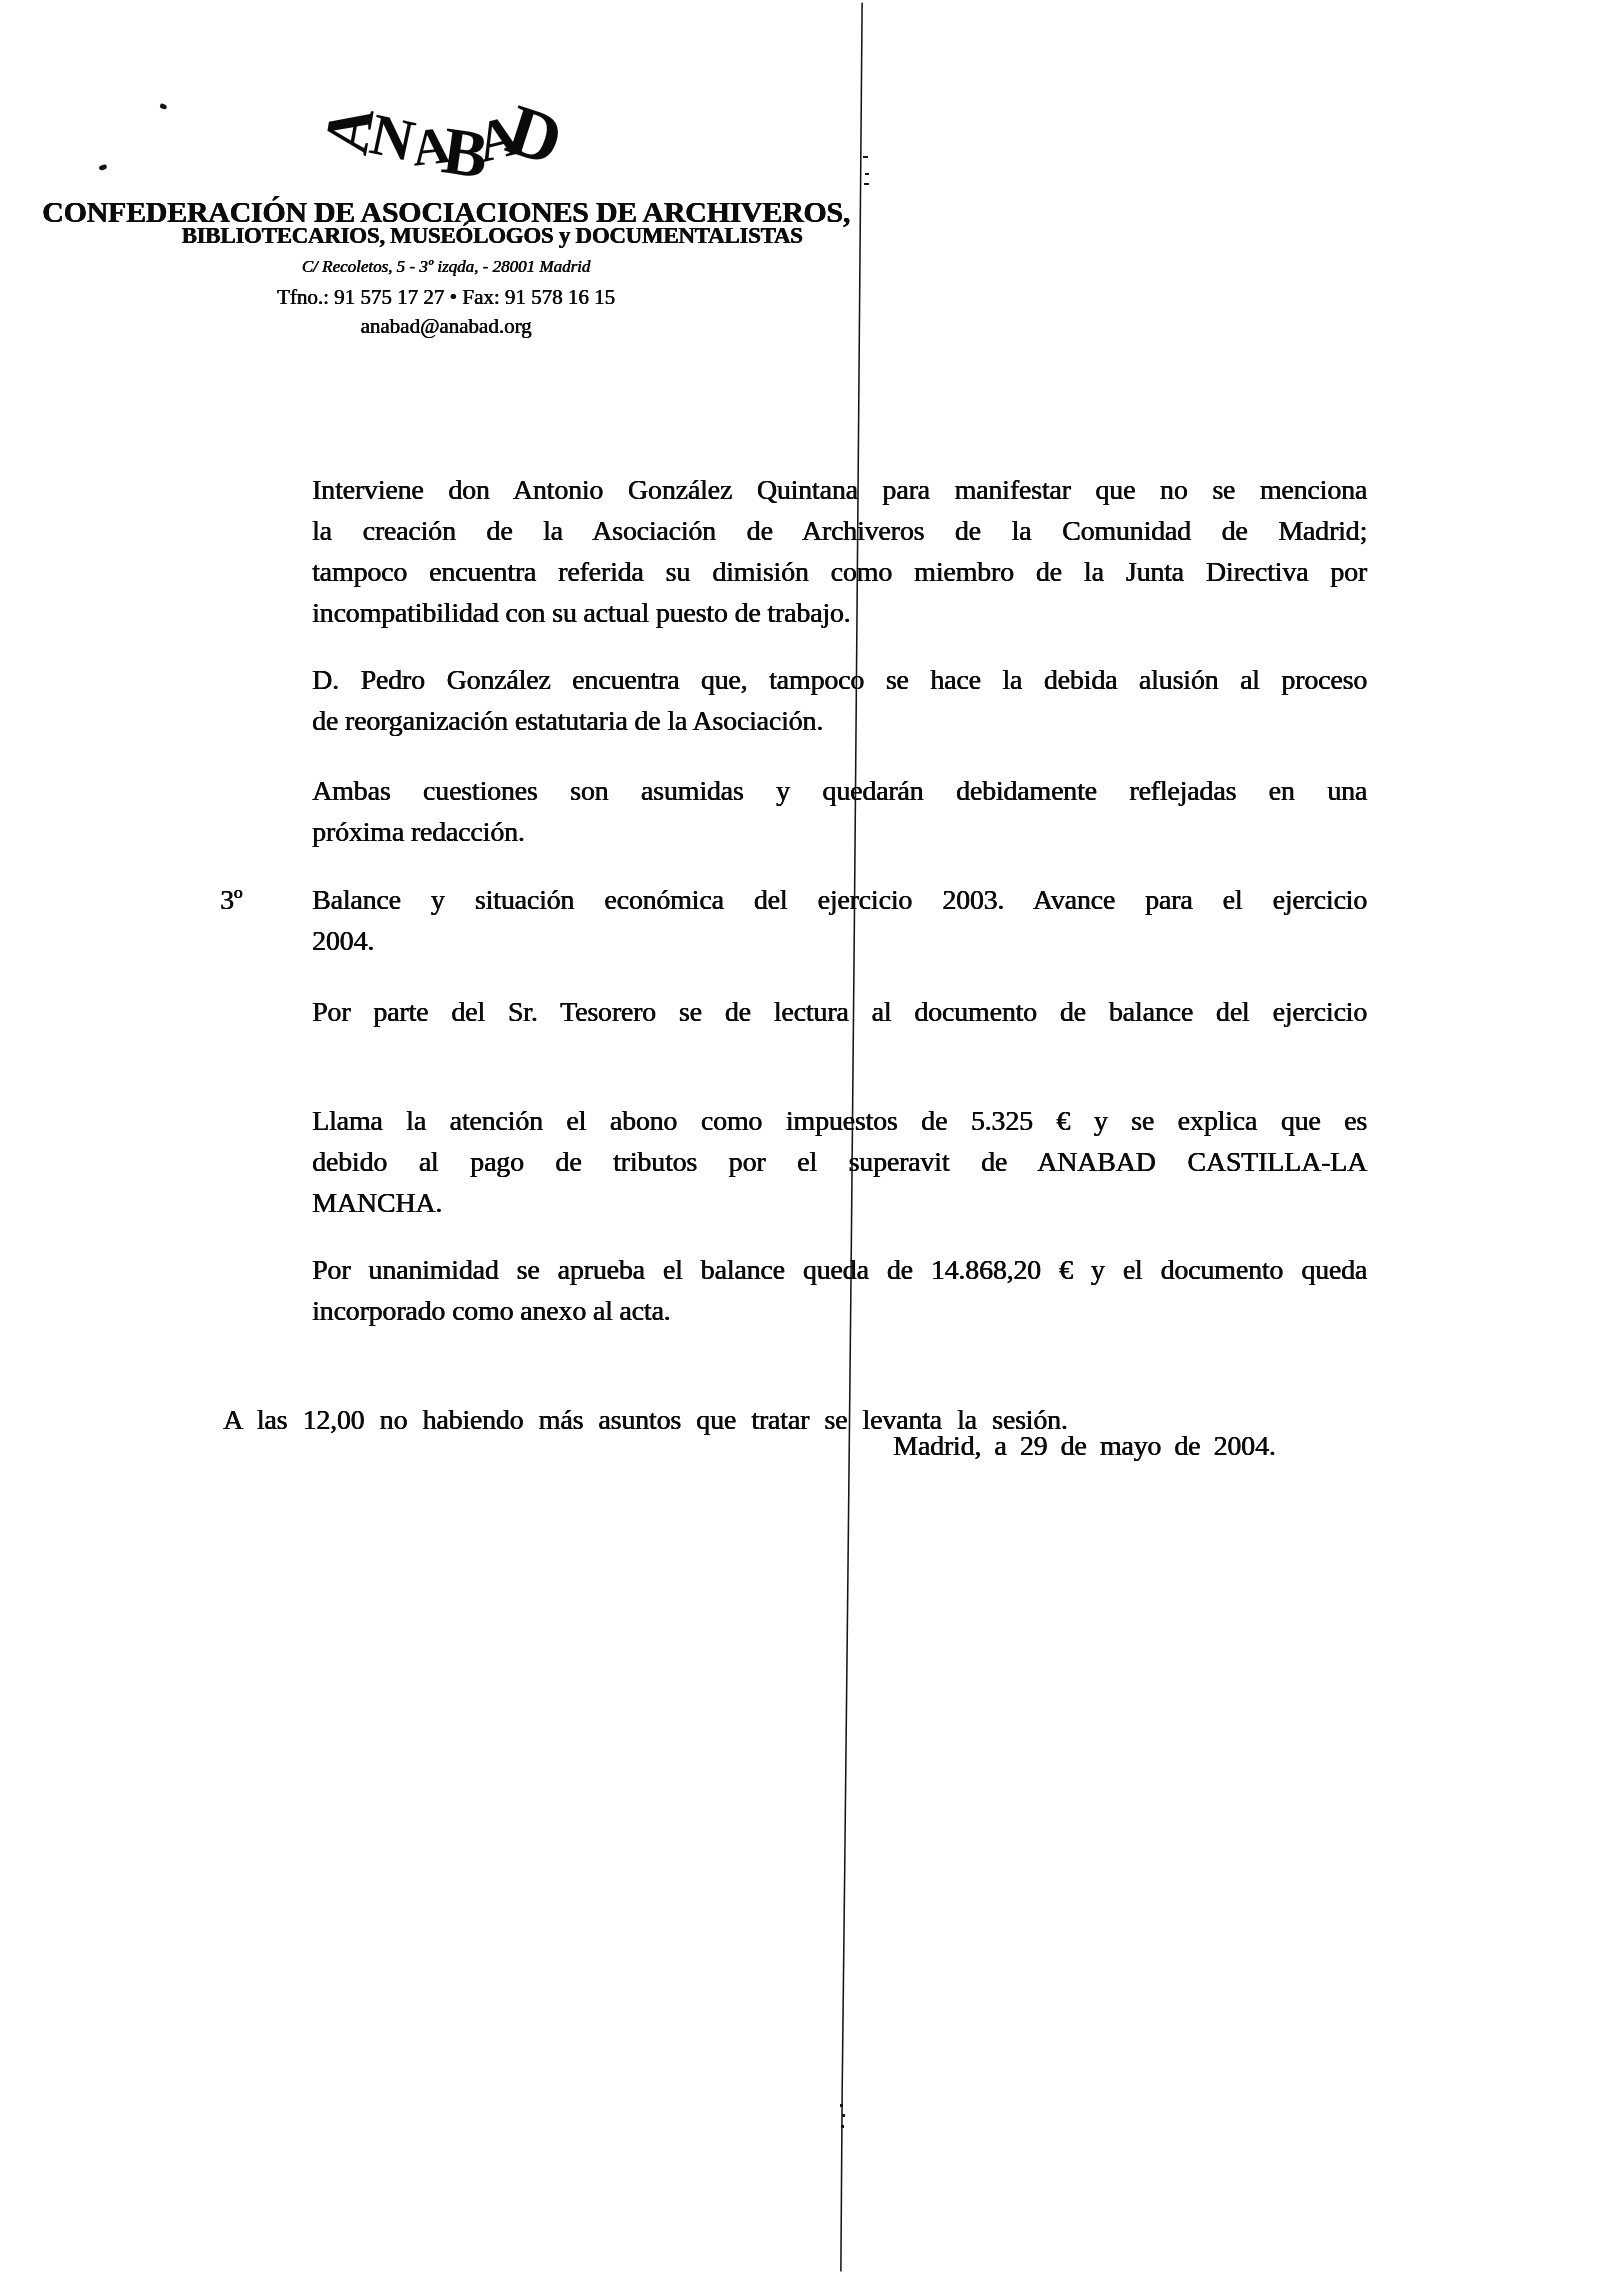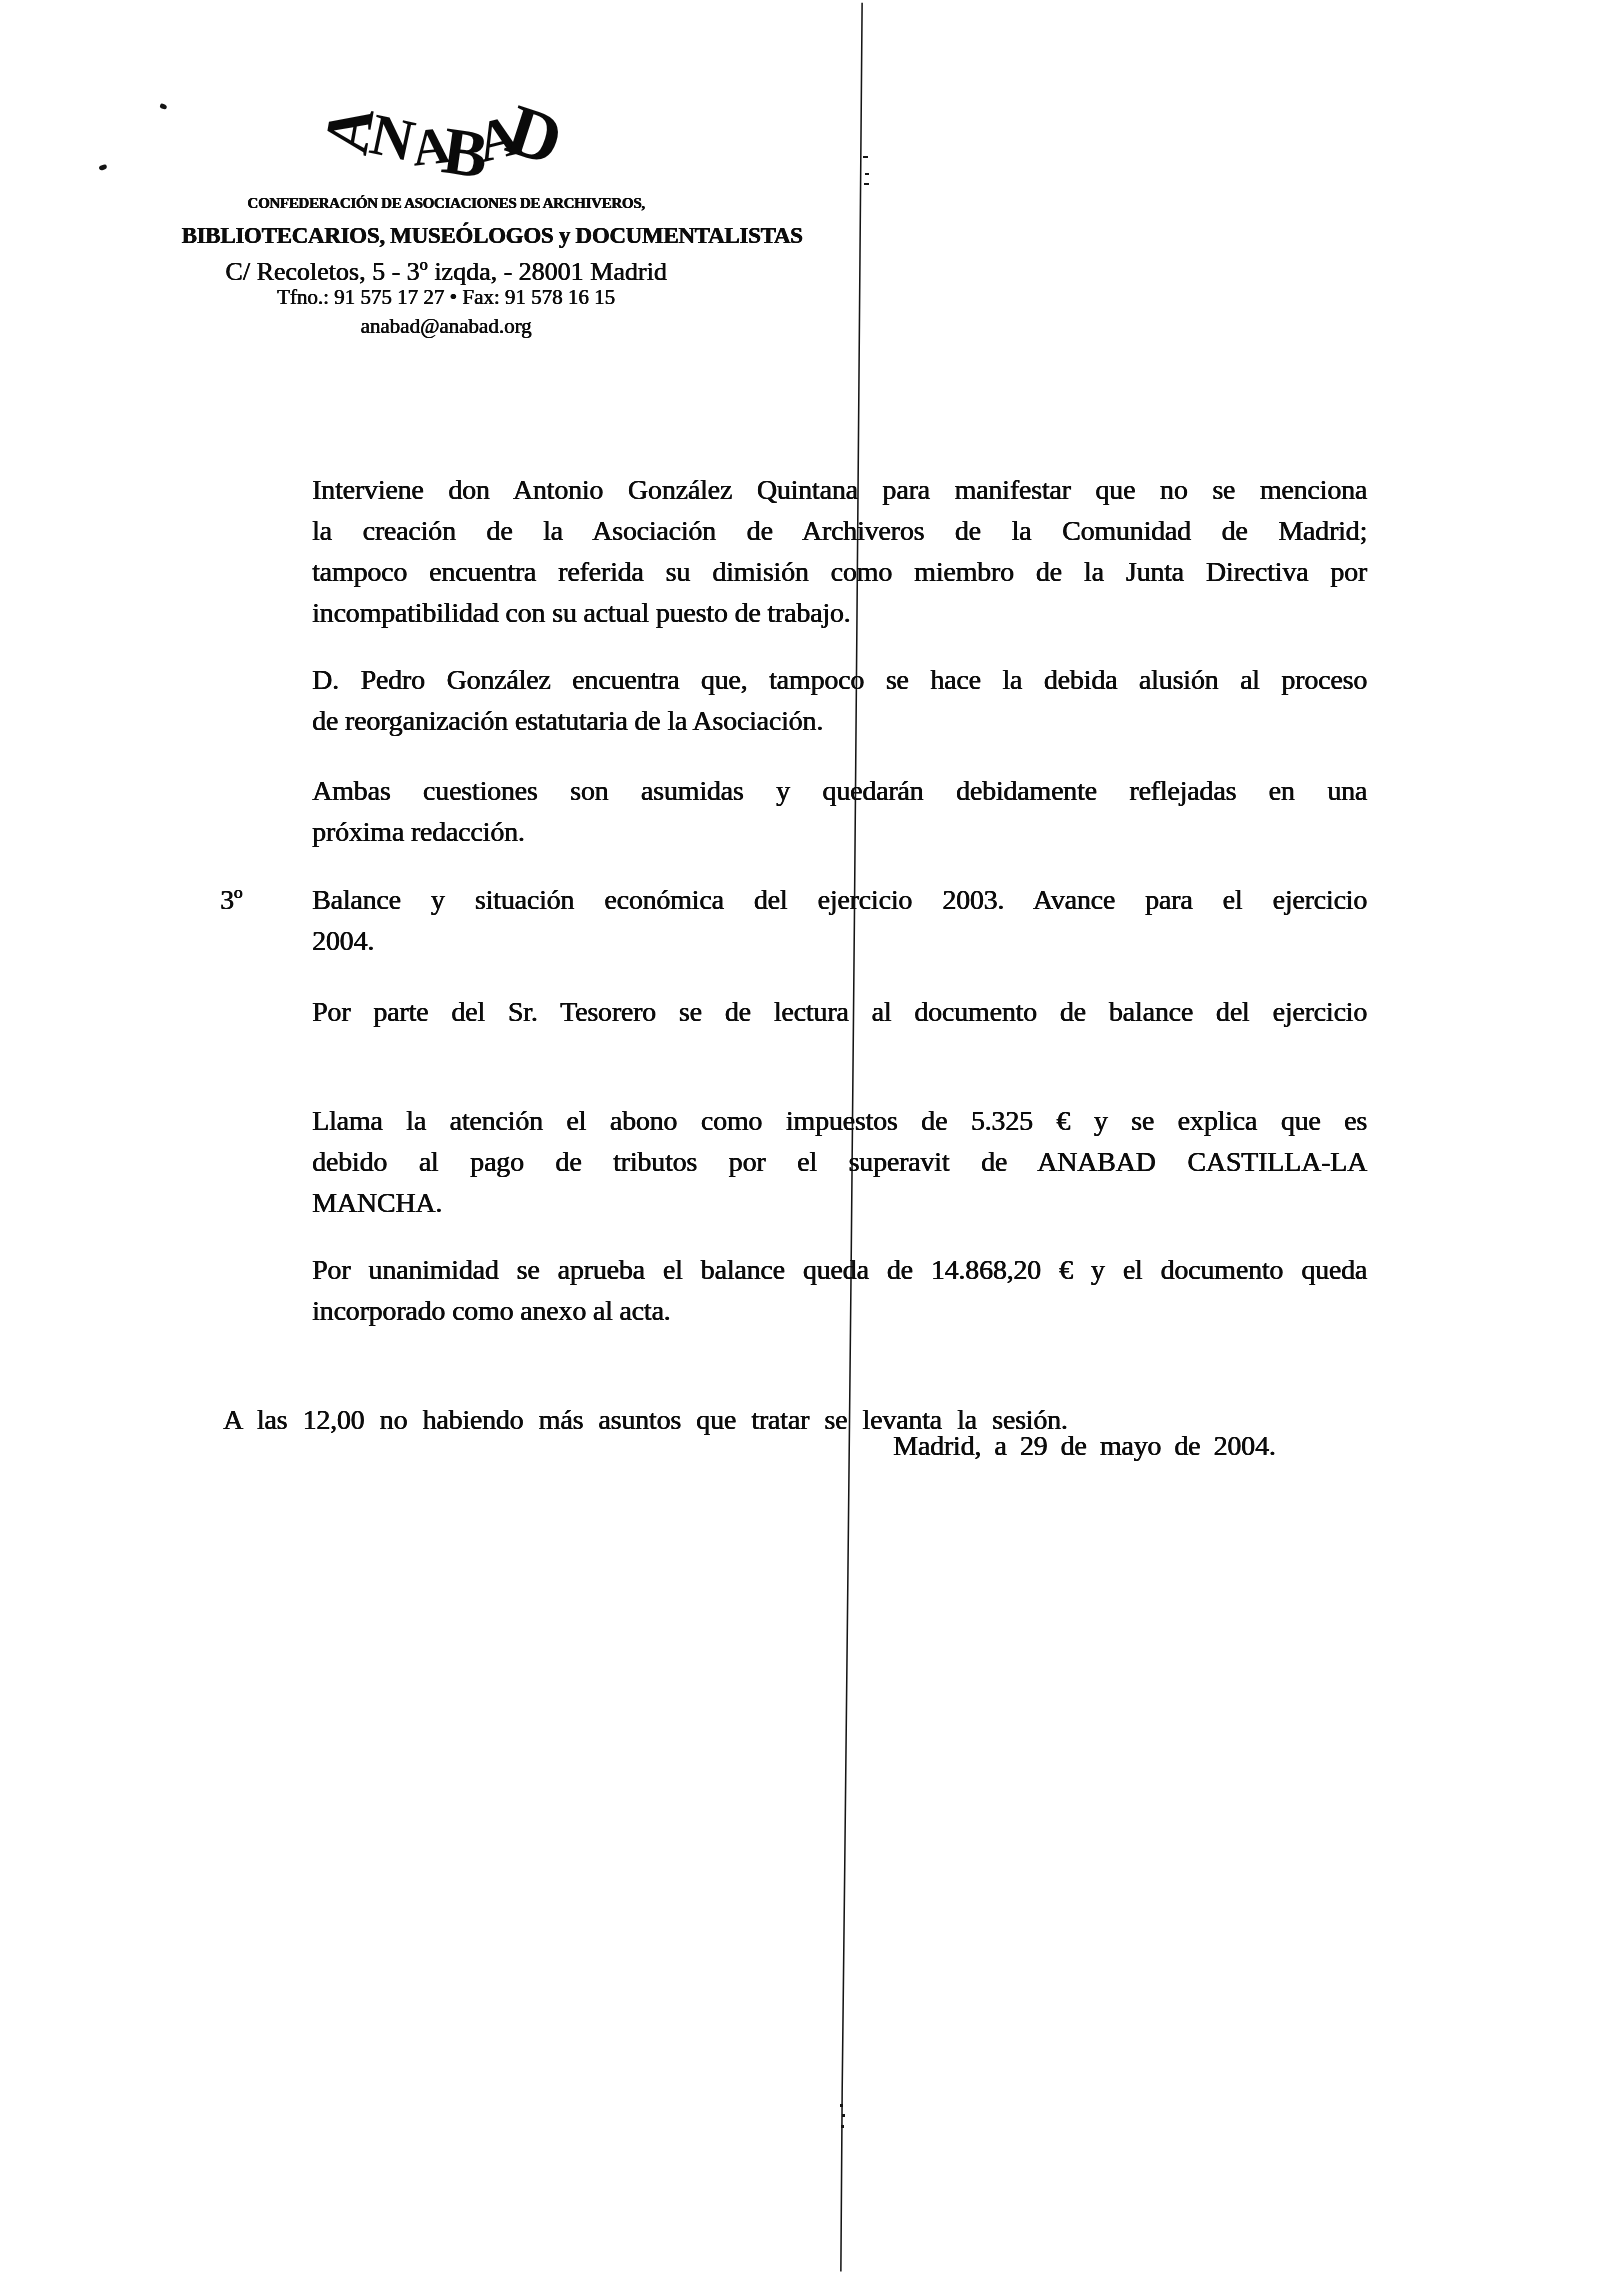--- a/index.html
+++ b/index.html
@@ -9,23 +9,23 @@
     background:#ffffff;
     overflow:hidden;
     font-family:"Liberation Serif","DejaVu Serif",serif;
     color:#0c0c0c;
   }
   .ink { text-shadow:0.5px 0 0 currentColor, 0 0.3px 0 currentColor; }
 
   
   .letterhead { position:absolute; left:0; top:0; width:892px; height:361px; }
   .lh-line { position:absolute; left:0; width:100%; text-align:center; white-space:nowrap; }
-  .org1 { top:195px; font-size:15px; font-weight:700; letter-spacing:-0.3px; }
+  .org1 { top:195px; font-size:30px; font-weight:700; letter-spacing:-0.3px; }
   .org2 { top:223px; font-size:23px; font-weight:700; letter-spacing:-0.3px;margin-left:46px; }
-  .addr { top:257px; font-size:26px; }
+  .addr { top:257px; font-size:17px;font-style:italic; }
   .tel  { top:285px; font-size:21px; }
   .mail { top:314px; font-size:21px; }
 
   
   .logo { position:absolute; left:330px; top:94px; width:219px; height:97px; }
   .logo span { position:absolute; font-weight:700; line-height:1; color:#0a0a0a; }
   .lg0 { left:-3.9px;  top:3.9px;  font-size:64px; transform:rotate(-80deg); }
   .lg1 { left:41px;  top:14px; font-size:59px;  transform:rotate(12deg); }
   .lg2 { left:82px; top:27px; font-size:52px;  transform:rotate(-6deg); }
   .lg3 { left:113px; top:24.5px; font-size:67px; transform:rotate(8deg); }

